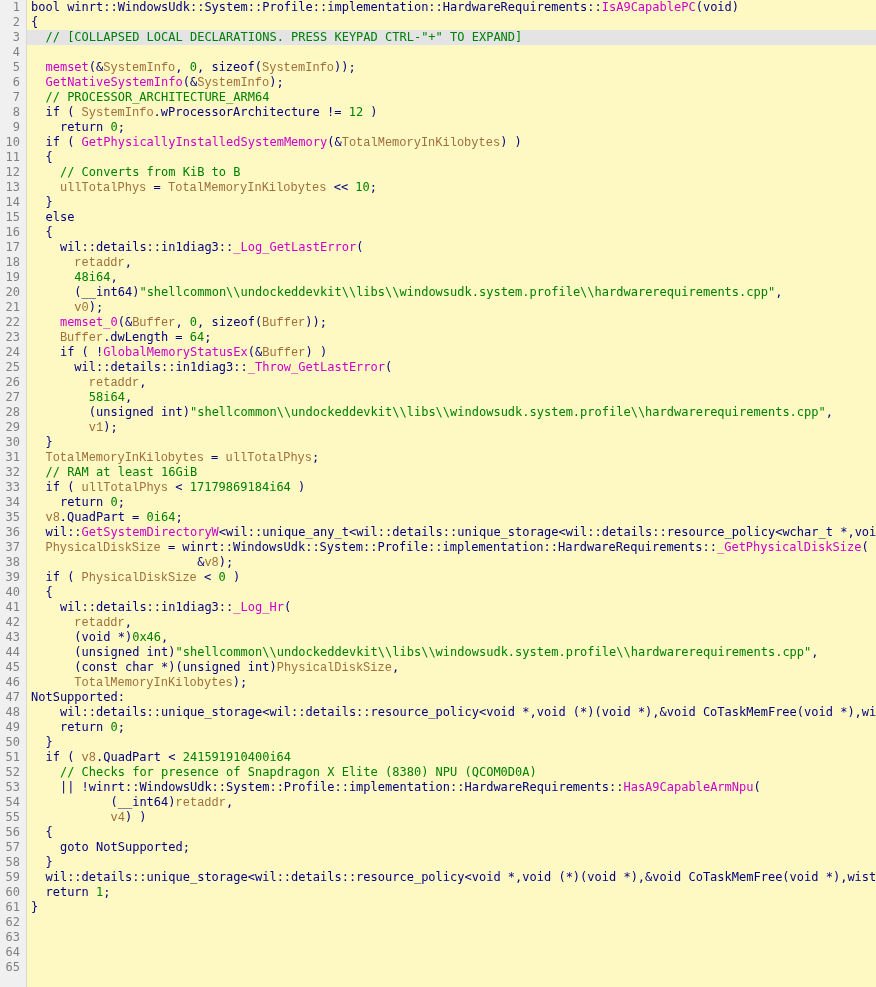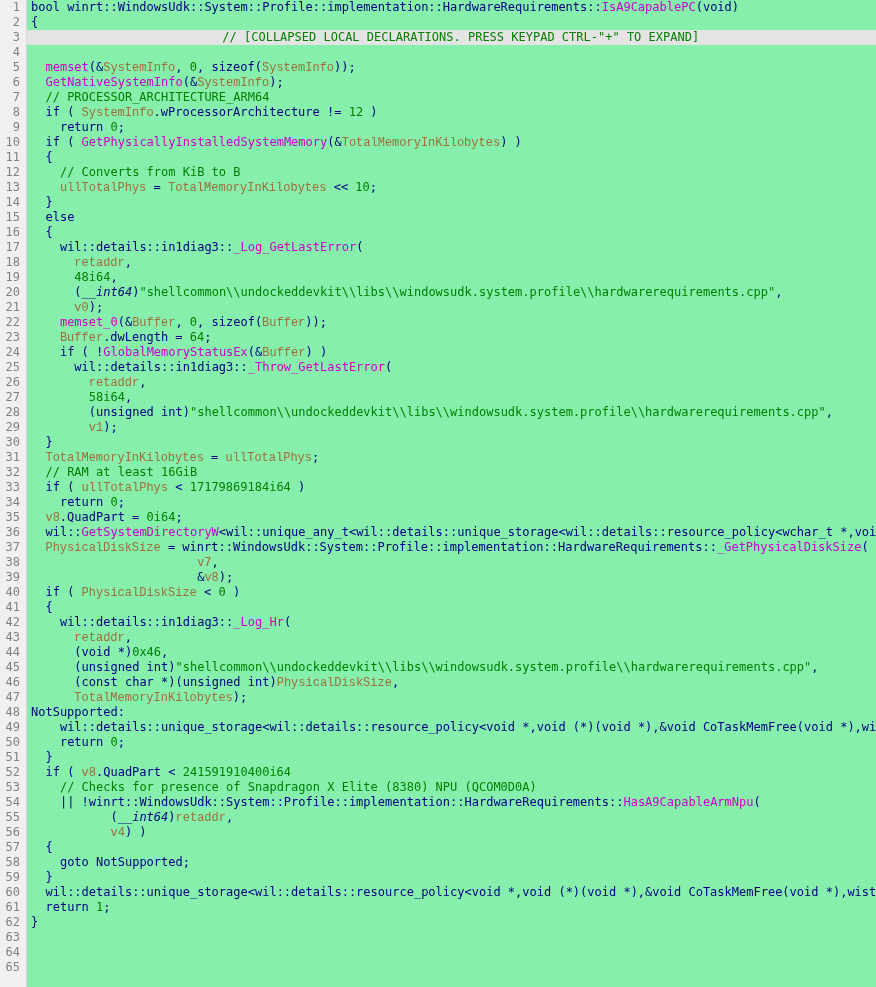--- a/index.html
+++ b/index.html
@@ -22,46 +22,45 @@
     flex: 0 0 24px;
     background: #f0f0f0;
     text-align: right;
     padding-right: 2px;
     color: #808080;
     user-select: none;
     border-right: 1px solid #d8d8d8;
   }
   .code {
     flex: 1 1 auto;
-    background: #86efac;
+    background: #fef9c3;
     overflow: hidden;
   }
   .line {
     height: 15px;
     white-space: pre;
     padding-left: 4px;
     font-family: inherit;
   }
   .gline {
     height: 15px;
     padding-right: 4px;
   }
   .collapsed-bg {
     background: #e4e4e4;
-    text-align: center;
   }
   
   .tok-kw   { color: #000080; }  
   .tok-pl   { color: #000080; }  
   .tok-fn   { color: #CC00CC; }  
   .tok-var  { color: #9F6E3A; font-family: Liberation Mono, monospace; }  
   .tok-cmt  { color: #008000; font-style: normal; } 
   .tok-str  { color: #008000; }  
   .tok-num  { color: #008000; }  
-  .tok-type { color: #000080; font-style: italic; }  
+  .tok-type { color: #000080; }  
   .tok-lbl  { color: #000080; }  
 </style>
 </head>
 <body>
 
 <div class="viewer">
   <div class="gutter" id="gutter">
       <div class="gline">1</div>
       <div class="gline">2</div>
       <div class="gline">3</div>
@@ -159,21 +158,20 @@
       <div class="line">        <span class="tok-pl">(</span><span class="tok-kw">unsigned int</span><span class="tok-pl">)</span><span class="tok-str">"shellcommon\\undockeddevkit\\libs\\windowsudk.system.profile\\hardwarerequirements.cpp"</span><span class="tok-pl">,</span></div>
       <div class="line">        <span class="tok-var">v1</span><span class="tok-pl">);</span></div>
       <div class="line">  <span class="tok-pl">}</span></div>
       <div class="line">  <span class="tok-var">TotalMemoryInKilobytes</span><span class="tok-pl"> = </span><span class="tok-var">ullTotalPhys</span><span class="tok-pl">;</span></div>
       <div class="line">  <span class="tok-cmt">// RAM at least 16GiB</span></div>
       <div class="line">  <span class="tok-kw">if </span><span class="tok-pl">( </span><span class="tok-var">ullTotalPhys</span><span class="tok-pl"> &lt; </span><span class="tok-num">17179869184i64</span><span class="tok-pl"> )</span></div>
       <div class="line">    <span class="tok-kw">return </span><span class="tok-num">0</span><span class="tok-pl">;</span></div>
       <div class="line">  <span class="tok-var">v8</span><span class="tok-pl">.QuadPart = </span><span class="tok-num">0i64</span><span class="tok-pl">;</span></div>
       <div class="line">  <span class="tok-pl">wil::</span><span class="tok-fn">GetSystemDirectoryW</span><span class="tok-pl">&lt;wil::unique_any_t&lt;wil::details::unique_storage&lt;wil::details::resource_policy&lt;wchar_t *,void (*)</span></div>
       <div class="line">  <span class="tok-var">PhysicalDiskSize</span><span class="tok-pl"> = winrt::WindowsUdk::System::Profile::implementation::HardwareRequirements::</span><span class="tok-fn">_GetPhysicalDiskSize</span><span class="tok-pl">(</span></div>
-      <div class="line">                       <span class="tok-var">v7</span><span class="tok-pl">,</span></div>
       <div class="line">                       <span class="tok-pl">&amp;</span><span class="tok-var">v8</span><span class="tok-pl">);</span></div>
       <div class="line">  <span class="tok-kw">if </span><span class="tok-pl">( </span><span class="tok-var">PhysicalDiskSize</span><span class="tok-pl"> &lt; </span><span class="tok-num">0</span><span class="tok-pl"> )</span></div>
       <div class="line">  <span class="tok-pl">{</span></div>
       <div class="line">    <span class="tok-pl">wil::details::in1diag3::</span><span class="tok-fn">_Log_Hr</span><span class="tok-pl">(</span></div>
       <div class="line">      <span class="tok-var">retaddr</span><span class="tok-pl">,</span></div>
       <div class="line">      <span class="tok-pl">(</span><span class="tok-kw">void </span><span class="tok-pl">*)</span><span class="tok-num">0x46</span><span class="tok-pl">,</span></div>
       <div class="line">      <span class="tok-pl">(</span><span class="tok-kw">unsigned int</span><span class="tok-pl">)</span><span class="tok-str">"shellcommon\\undockeddevkit\\libs\\windowsudk.system.profile\\hardwarerequirements.cpp"</span><span class="tok-pl">,</span></div>
       <div class="line">      <span class="tok-pl">(</span><span class="tok-kw">const char </span><span class="tok-pl">*)(</span><span class="tok-kw">unsigned int</span><span class="tok-pl">)</span><span class="tok-var">PhysicalDiskSize</span><span class="tok-pl">,</span></div>
       <div class="line">      <span class="tok-var">TotalMemoryInKilobytes</span><span class="tok-pl">);</span></div>
       <div class="line"><span class="tok-lbl">NotSupported</span><span class="tok-pl">:</span></div>

